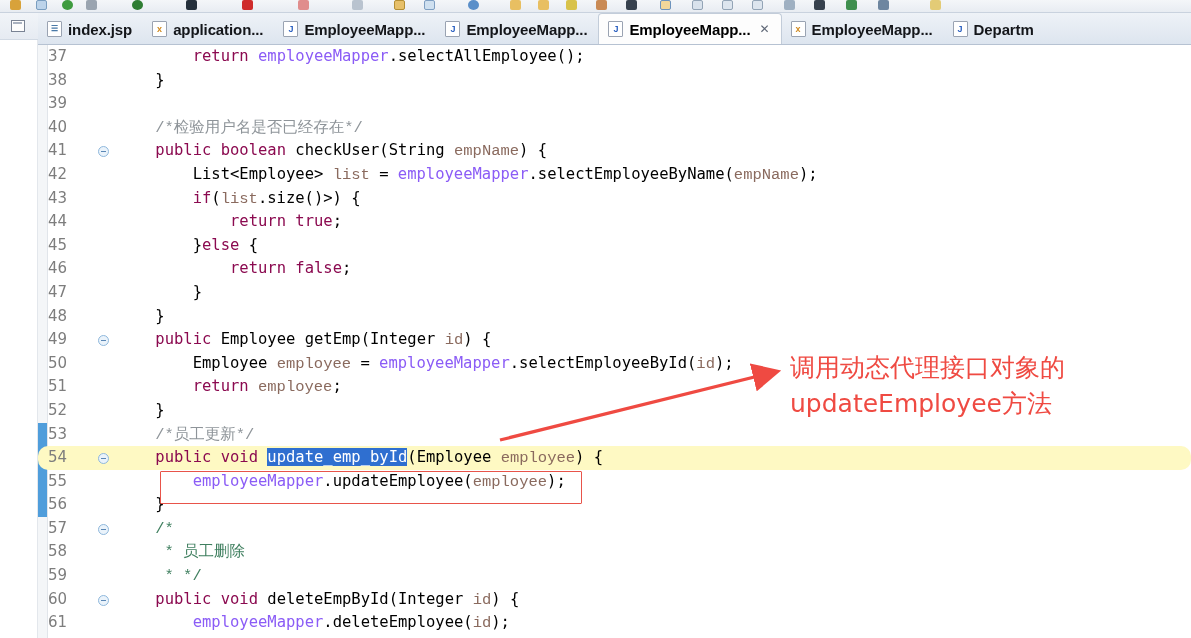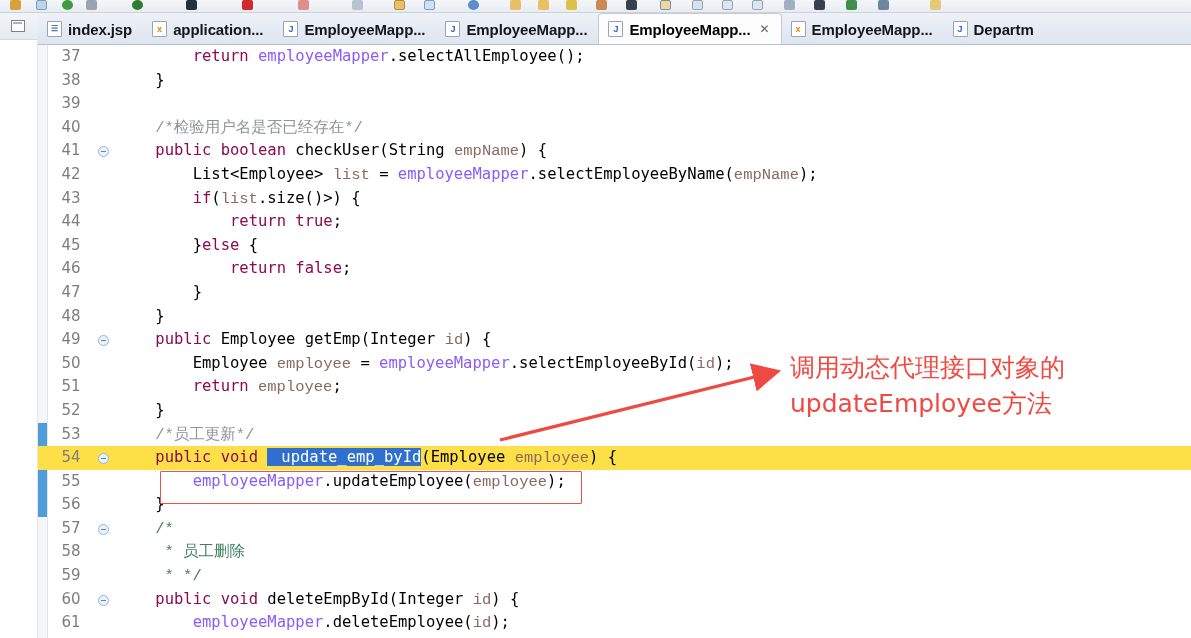--- a/index.html
+++ b/index.html
@@ -123,25 +123,25 @@
   }
   #code {
     position: absolute; left: 0; top: 0;
     width: 1153px; height: 593px;
     font-family: "DejaVu Sans Mono", "Liberation Mono", monospace;
     font-size: 15.5px;
     line-height: 23.6px;
     white-space: pre;
   }
   .row { position: relative; height: 23.6px; }
-  .row.hl { background: #fde047; }
+  .row.hl { background: #fef9c3; border-radius: 10px; }
   .ln {
     position: absolute; left: 10px; top: 0;
     width: 46px;
-    text-align: center;
+    text-align: left;
     color: #7d7d7d;
     font-family: "DejaVu Sans", sans-serif;
     font-size: 15px;
     line-height: 23.6px;
   }
   .fold {
     position: absolute; left: 60px; top: 7px;
     width: 11px; height: 11px;
     border: 1px solid #8fb8dc;
     border-radius: 50%;
@@ -156,21 +156,21 @@
     position: absolute; left: 80px; top: 0;
     line-height: 23.6px;
     color: #000000;
   }
   
   .kw   { color: #8b0a50; font-weight: normal; }
   .fld  { color: #8b5cf6; }
   .cmt  { color: #3f7f5f; }
   .cmt2 { color: #8e9499; }
   .par  { color: #8a6a5e; font-family: Liberation Mono, monospace; }
-  .sel  { background: #2f6fd0; color: #ffffff; padding-left: 14px; }
+  .sel  { background: #2f6fd0; color: #ffffff; }
   .cjk  { font-family: Liberation Mono, monospace; }
 
   
   #anno { position: absolute; left: 0; top: 0; width: 1191px; height: 518px; pointer-events: none; }
   #redbox {
     position: absolute;
     left: 160px; top: 446px;
     width: 422px; height: 33px;
     border: 1.6px solid #e8544a;
     border-radius: 1px;

